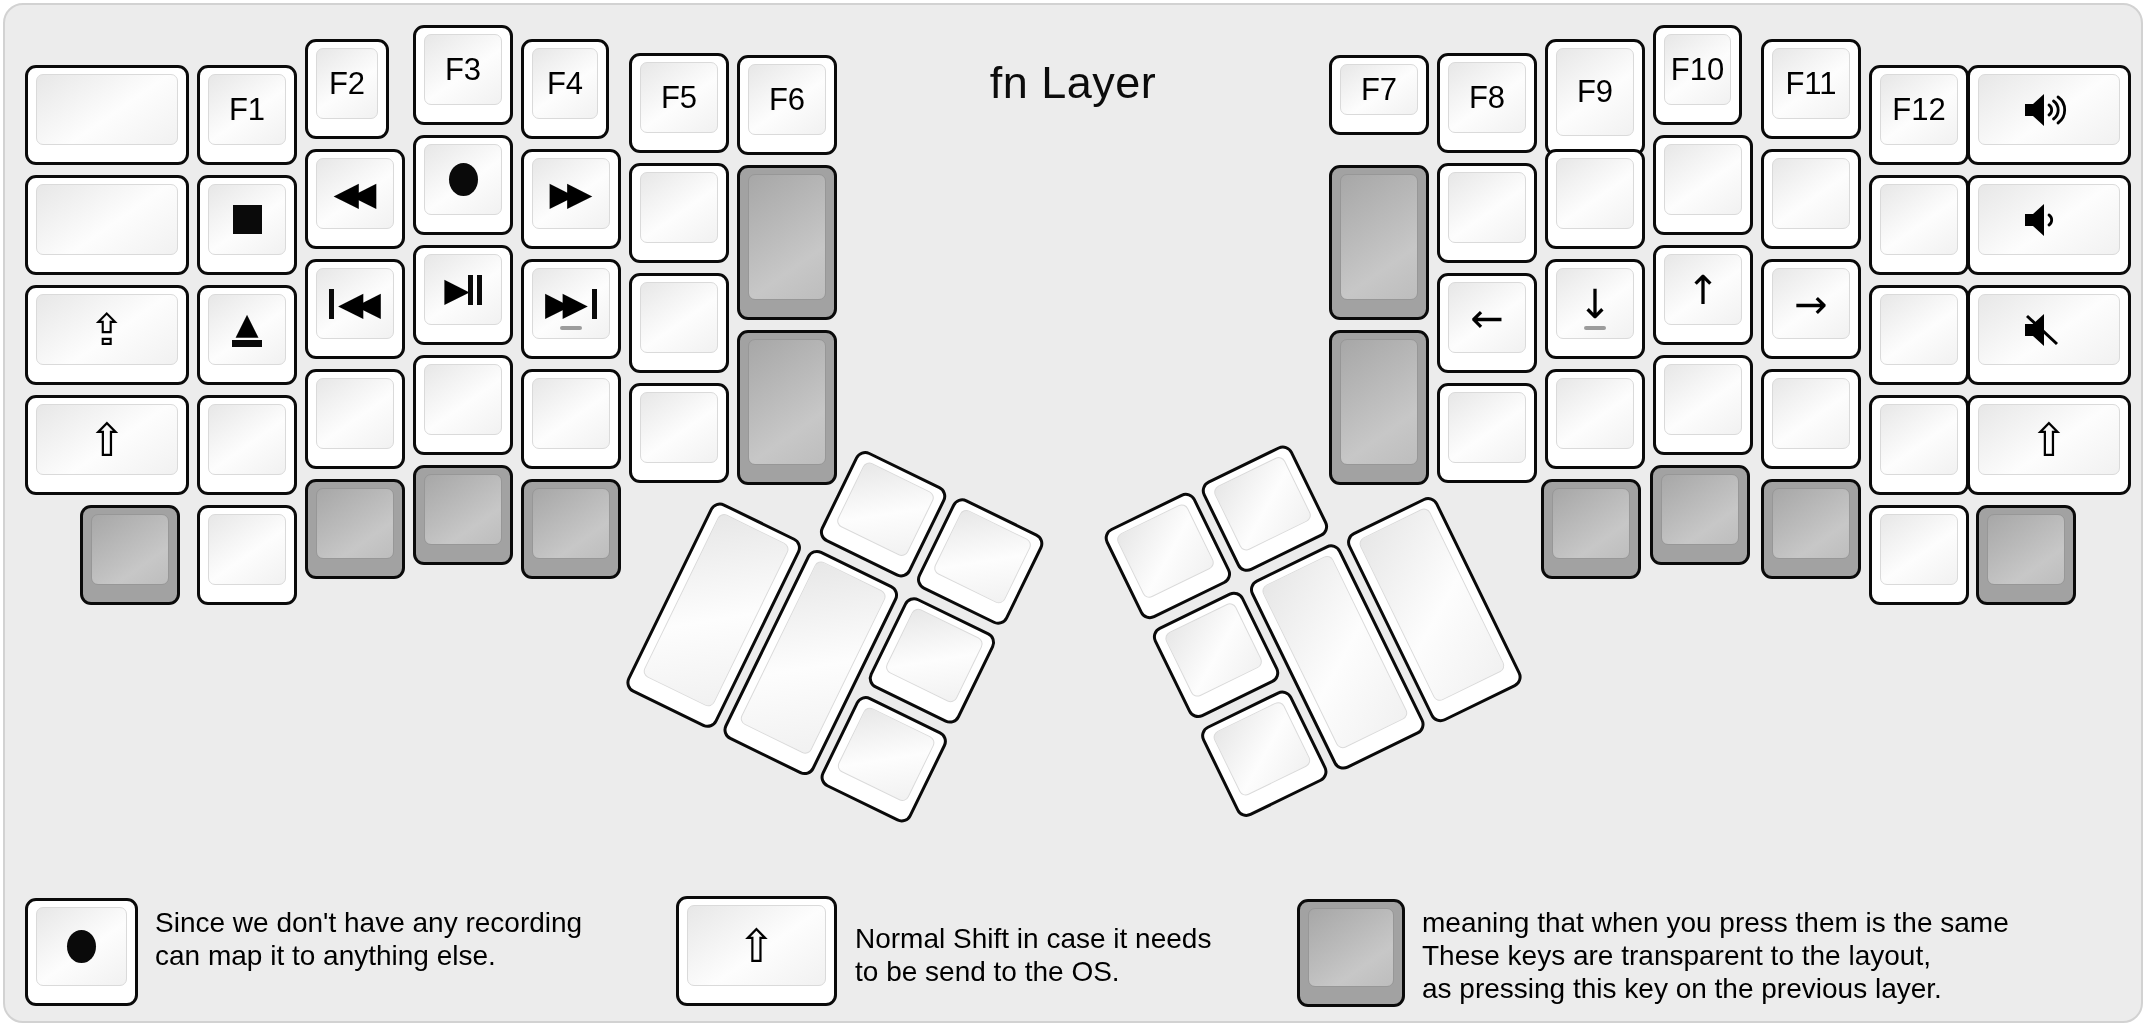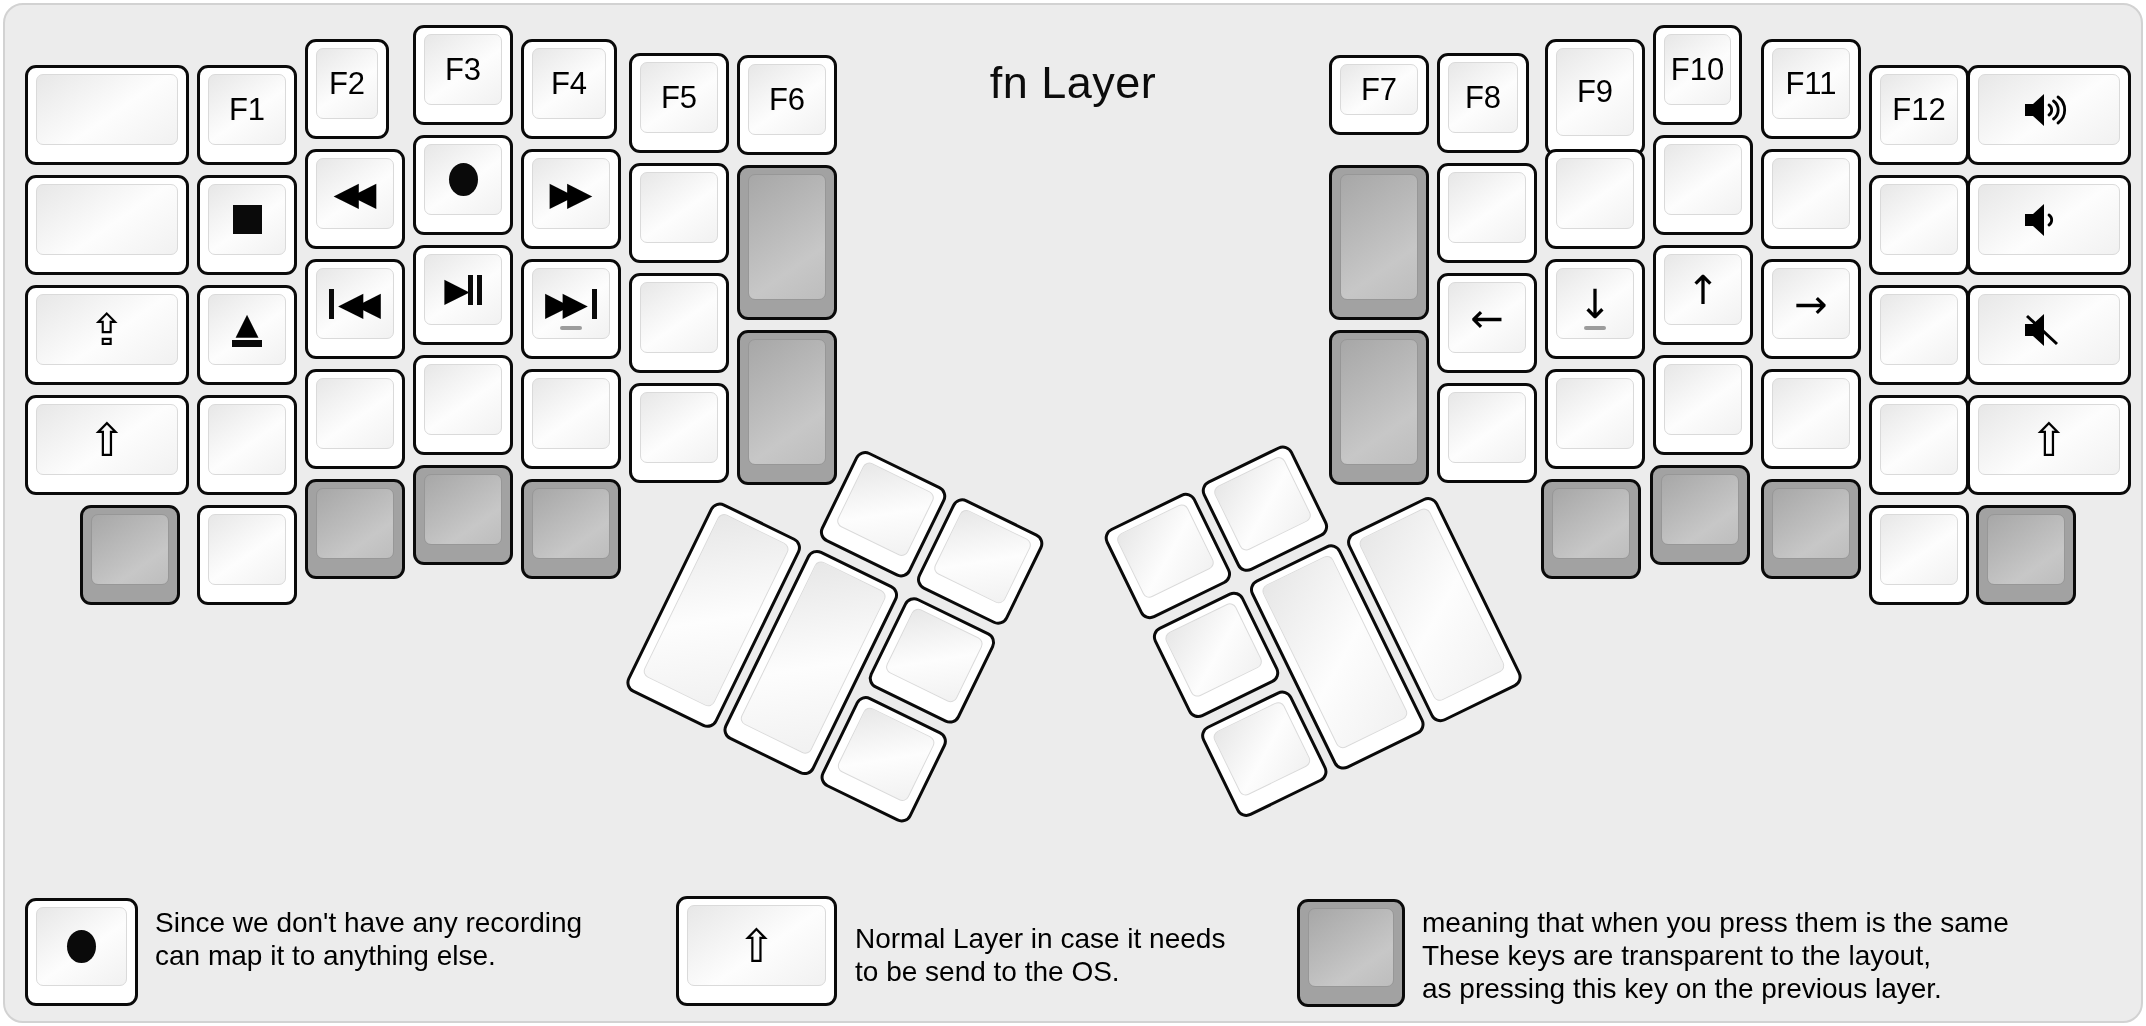--- a/index.html
+++ b/index.html
@@ -140,21 +140,21 @@
               <span class="tris" style="padding-right:2px">▶</span>
               <div class="vbar"></div>
               <div class="vbar"></div>
             </div>
           </div>
         </div>
       </div>
       <div class="key" style="left: 408px; top: 350px; width: 100px; height: 100px;">
         <div class="keytop"></div>
       </div>
-      <div class="key" style="left: 516px; top: 34px; width: 96px; height: 100px; padding-left: 33px;">
+      <div class="key" style="left: 516px; top: 34px; width: 88px; height: 100px; padding-left: 33px;">
         <div class="keytop">
           <span class="klabel">F4</span>
         </div>
       </div>
       <div class="key" style="left: 516px; top: 144px; width: 100px; height: 100px;">
         <div class="keytop">
           <div class="glyph">
             <span class="tris">▶▶</span>
           </div>
         </div>
@@ -217,21 +217,21 @@
         <div class="keytop">
           <span class="klabel">F7</span>
         </div>
       </div>
       <div class="key gray" style="left: 1324px; top: 160px; width: 100px; height: 155px;">
         <div class="keytop"></div>
       </div>
       <div class="key gray" style="left: 1324px; top: 325px; width: 100px; height: 155px;">
         <div class="keytop"></div>
       </div>
-      <div class="key" style="left: 1432px; top: 48px; width: 92px; height: 100px;">
+      <div class="key" style="left: 1432px; top: 48px; width: 100px; height: 100px;">
         <div class="keytop">
           <span class="klabel">F8</span>
         </div>
       </div>
       <div class="key" style="left: 1432px; top: 158px; width: 100px; height: 100px;">
         <div class="keytop"></div>
       </div>
       <div class="key" style="left: 1432px; top: 268px; width: 100px; height: 100px;">
         <div class="keytop">
           <div class="glyph">
@@ -421,21 +421,21 @@
     </div>
 
     <div id="legend-key-1" class="key" style="left:671px;top:891px;width:161px;height:110px;">
         <div class="keytop">
           <div class="glyph">
             <span class="shiftg">⇧</span>
           </div>
         </div>
       </div>
     <div class="legend-text lt2">
-      <div>Normal Layer in case it needs</div>
+      <div>Normal Shift in case it needs</div>
       <div>to be send to the OS.</div>
     </div>
 
     <div id="legend-key-2" class="key gray" style="left:1292px;top:894px;width:108px;height:108px;">
         <div class="keytop"></div>
       </div>
     <div class="legend-text lt3">
       <div>meaning that when you press them is the same</div>
       <div>These keys are transparent to the layout,</div>
       <div>as pressing this key on the previous layer.</div>

